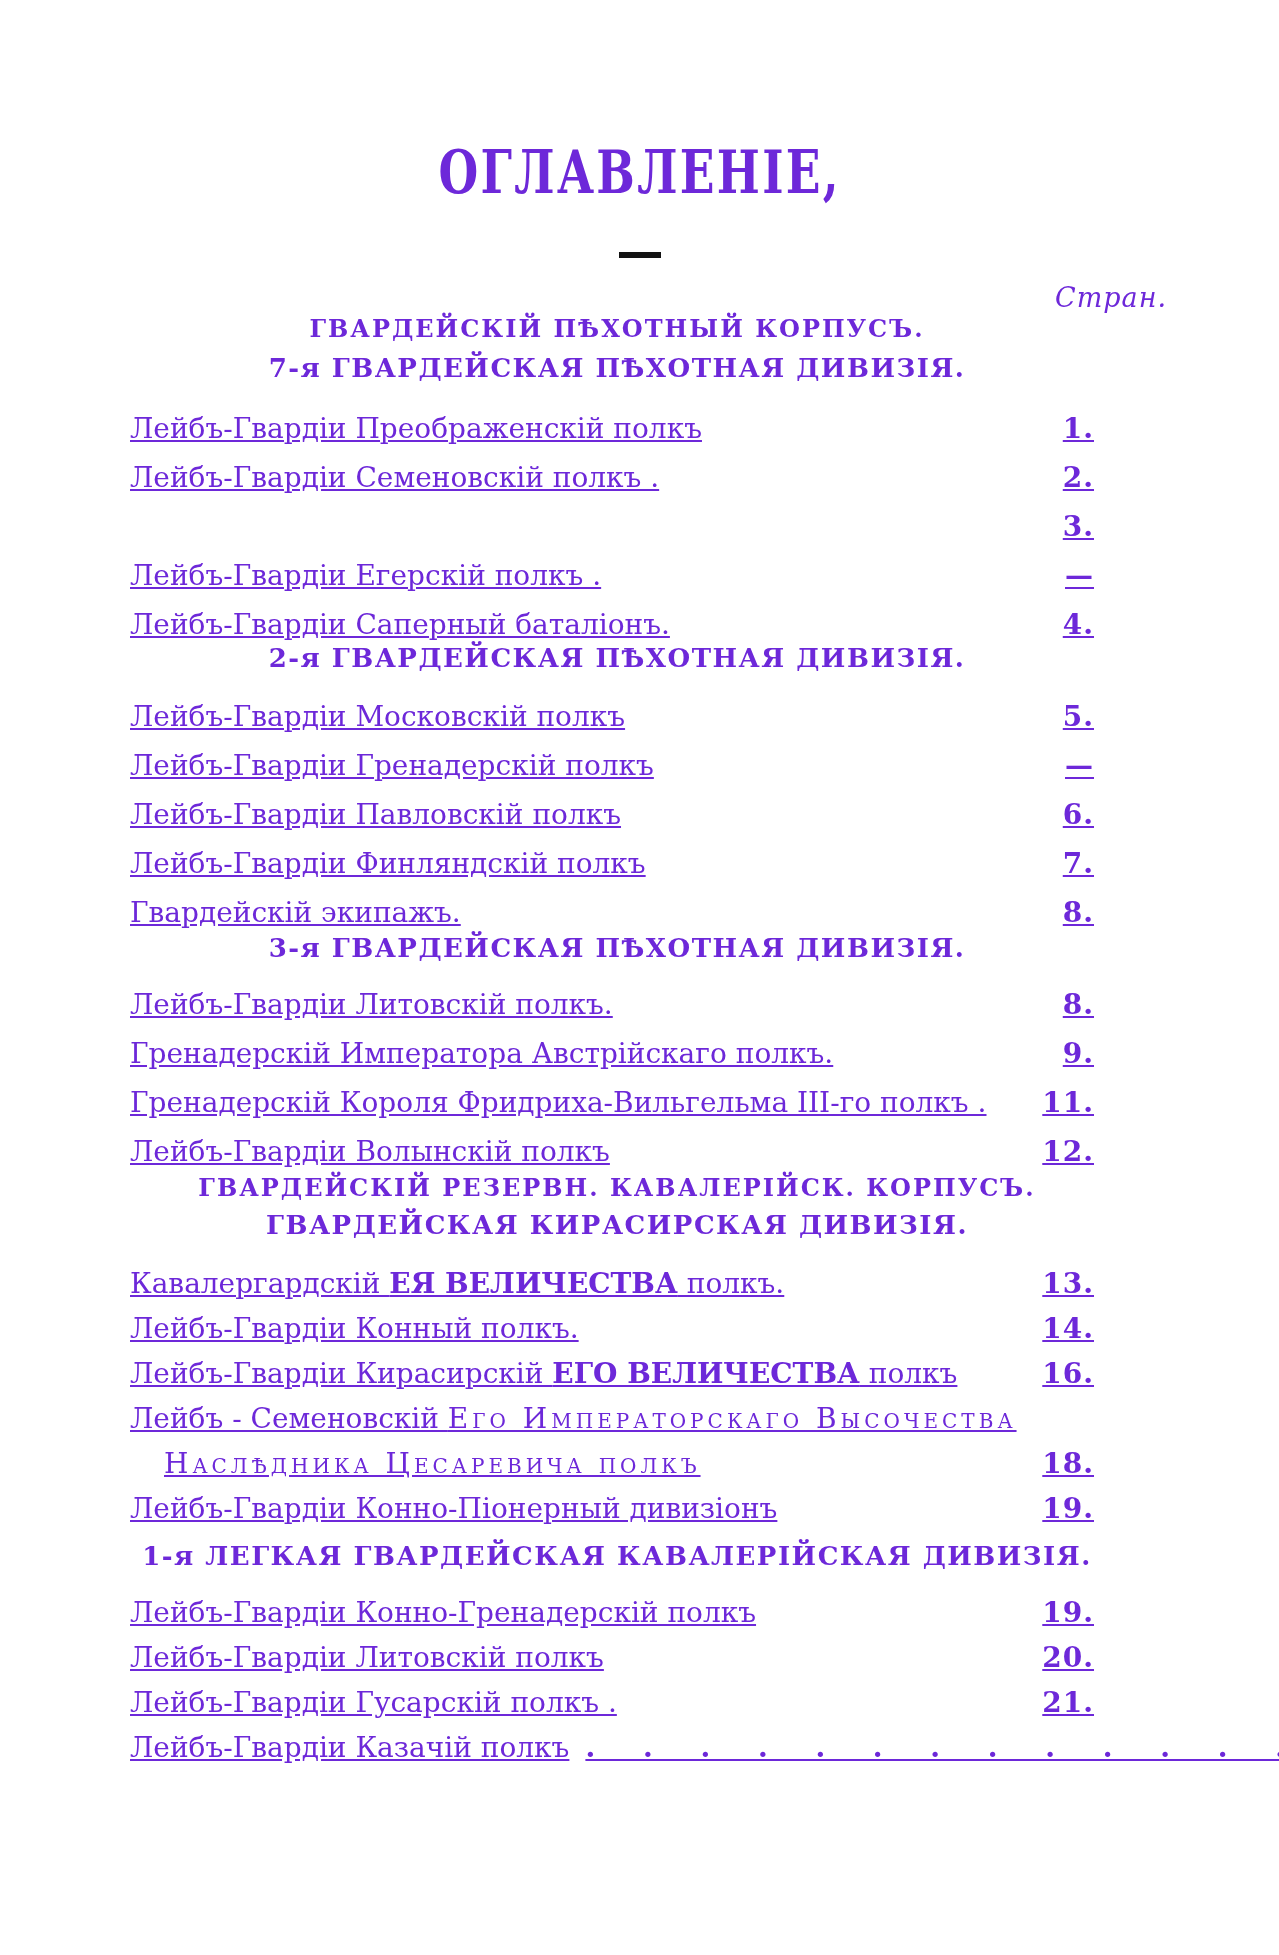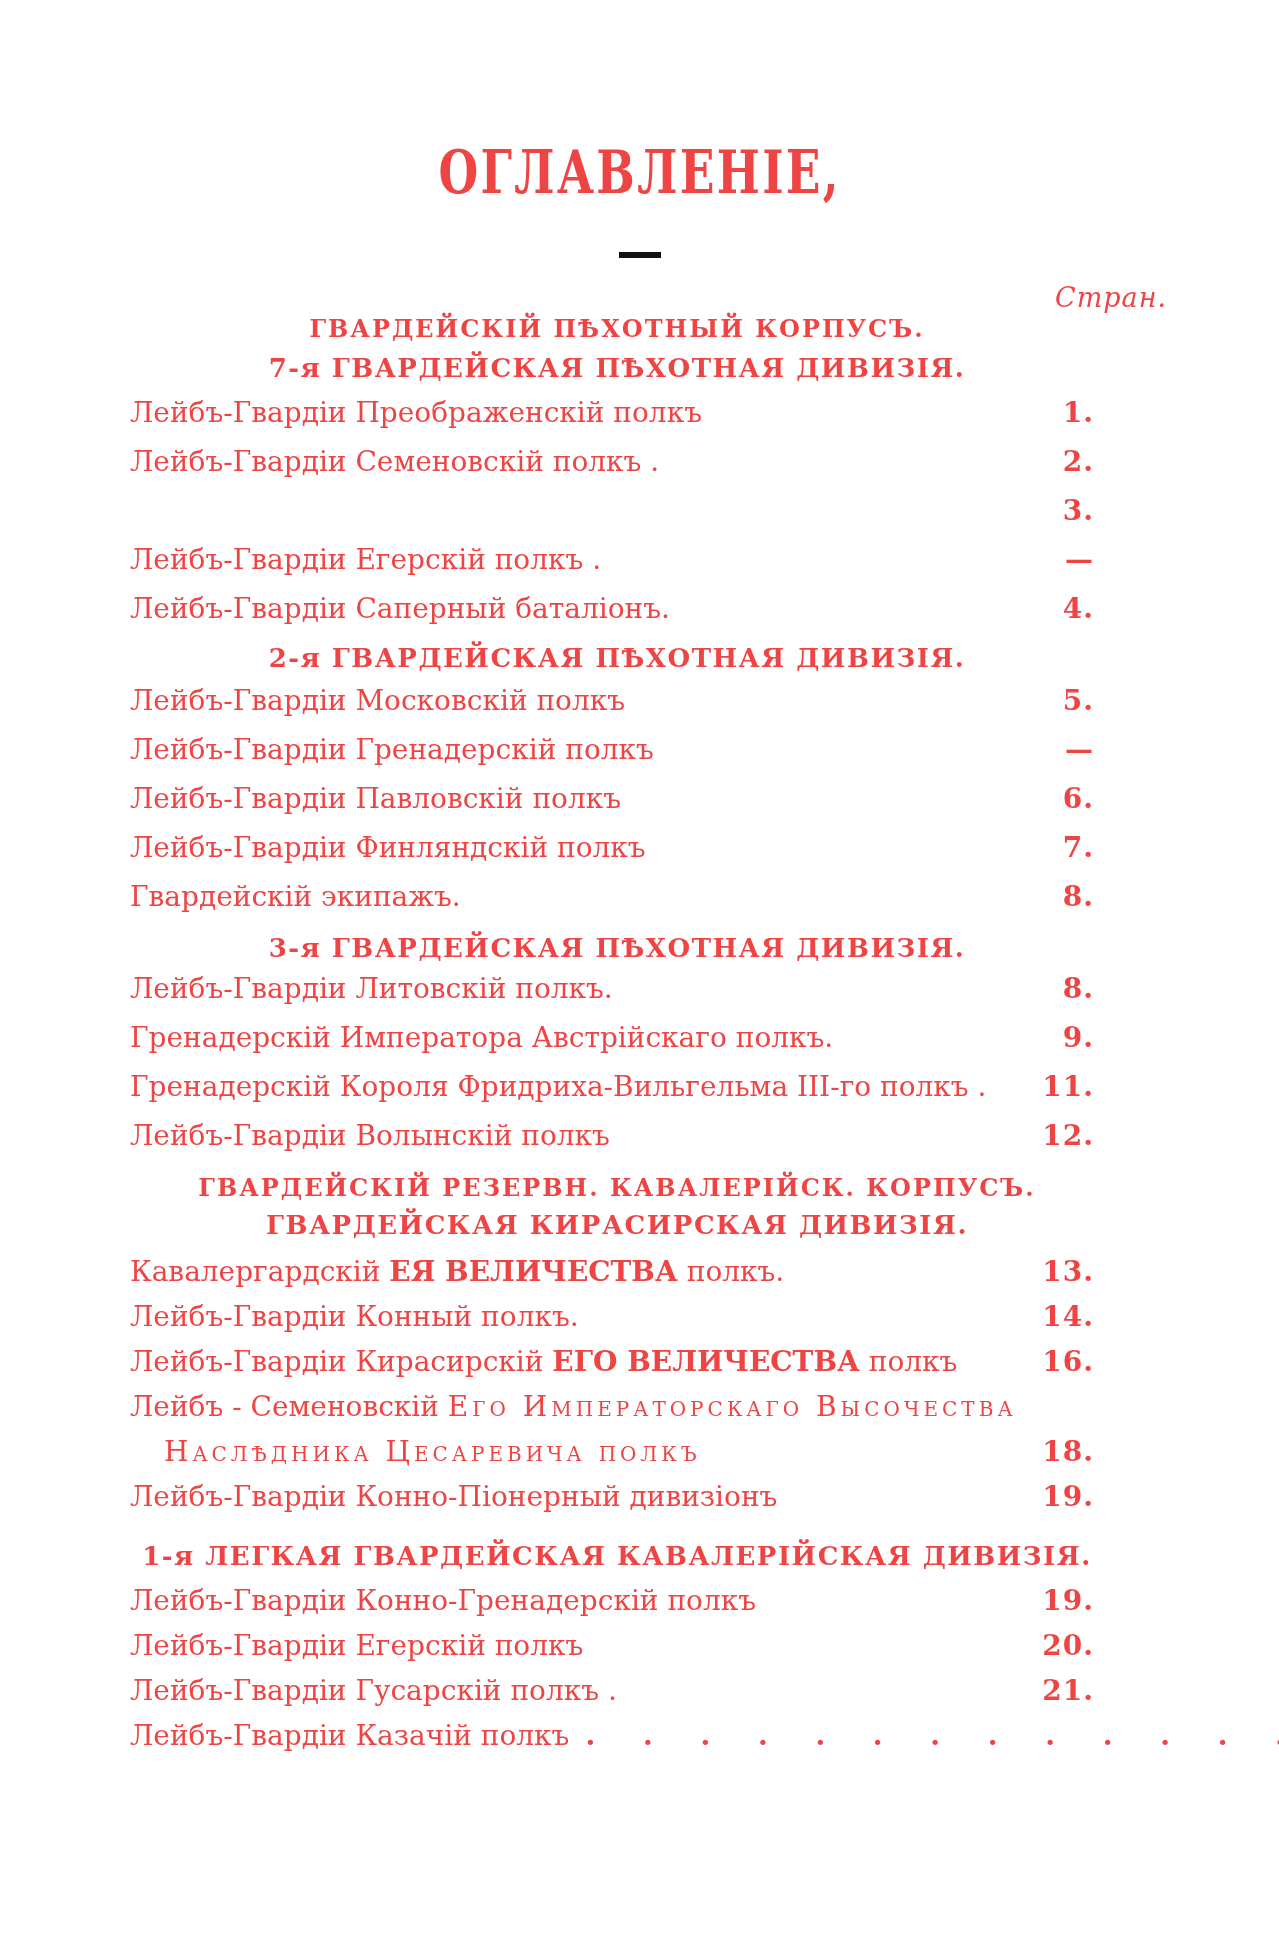--- a/index.html
+++ b/index.html
@@ -2,21 +2,21 @@
 <html><head>
 <meta charset="utf-8">
 <style>
   * { box-sizing: border-box; }
   html, body { margin: 0; padding: 0; background: #ffffff; }
   .page {
     position: relative;
     width: 1279px;
     height: 1955px;
     background: #ffffff;
-    color: #ef4444;
+    color: #6d28d9;
     font-family: "DejaVu Serif", "Liberation Serif", serif;
     overflow: hidden;
   }
   .textblock { margin-left: 115px; margin-right: 160px; }
 
   .title-wrap { padding-top: 142px; text-align: center; }
   .doc-title {
     display: inline-block;
     font-weight: bold;
     font-size: 60px;
@@ -51,25 +51,26 @@
   .h-sub {
     text-align: center;
     font-weight: bold;
     font-size: 26px;
     letter-spacing: 1.5px;
     line-height: 1.2;
     white-space: nowrap;
   }
   .row {
     display: flex;
-    align-items: flex-start;
+    align-items: flex-end;
     height: 49px;
     margin: 0 185px 0 130px;
     font-size: 28px;
     white-space: nowrap;
+    text-decoration: underline;
   }
   .entries.tight .row { height: 45px; }
   .page-num {
     margin-left: auto;
     font-weight: bold;
     font-size: 28px;
     min-width: 66px;
     text-align: right;
     letter-spacing: 1px;
   }
@@ -218,21 +219,21 @@
   <div class="textblock">
     <div class="h-sub mt16">1-я ЛЕГКАЯ ГВАРДЕЙСКАЯ КАВАЛЕРІЙСКАЯ ДИВИЗІЯ.</div>
   </div>
 
   <div class="entries tight mt12">
     <div class="row">
       <span>Лейбъ-Гвардіи Конно-Гренадерскій полкъ</span>
       <span class="page-num">19.</span>
     </div>
     <div class="row">
-      <span>Лейбъ-Гвардіи Егерскій полкъ</span>
+      <span>Лейбъ-Гвардіи Литовскій полкъ</span>
       <span class="page-num">20.</span>
     </div>
     <div class="row">
       <span>Лейбъ-Гвардіи Гусарскій полкъ .</span>
       <span class="page-num">21.</span>
     </div>
     <div class="row">
       <span>Лейбъ-Гвардіи Казачій полкъ</span>
       <span class="leader">. . . . . . . . . . . . . . . .</span>
 

